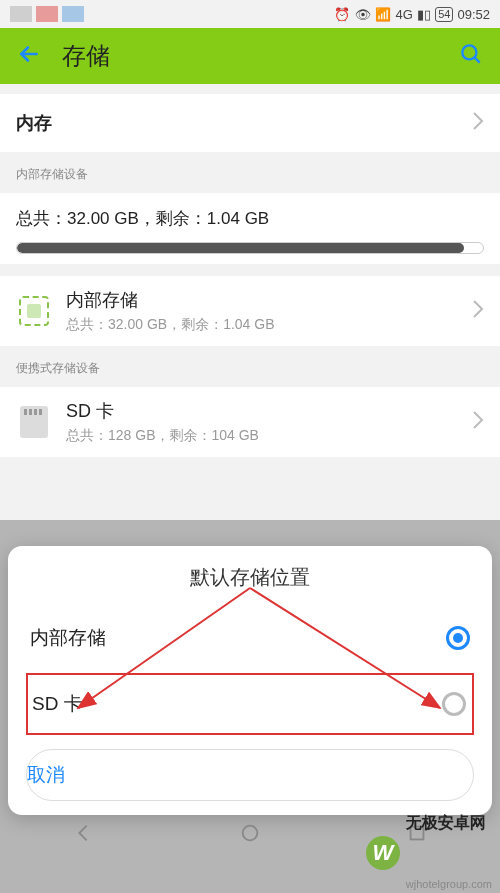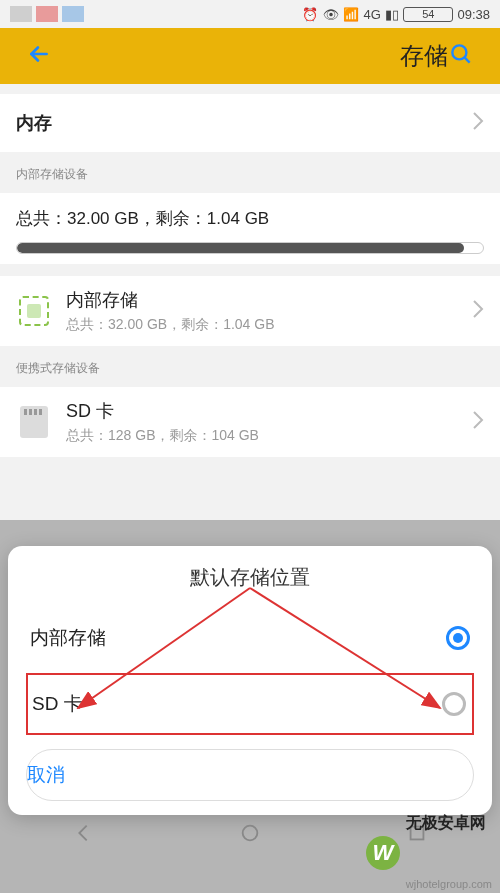--- a/index.html
+++ b/index.html
@@ -6,24 +6,24 @@
   body { width: 500px; height: 893px; background: #f2f2f2; position: relative; overflow: hidden; color: #222; }
 
   
   .status-bar { height: 28px; background: #f2f2f2; display: flex; align-items: center; justify-content: space-between; padding: 0 10px; font-size: 14px; color: #444; }
   .status-left { display:flex; gap:4px;}
   .status-left .blur { width: 22px; height: 16px; background:#ddd; }
   .status-left .blur.b1{background:#cfcfcf;}
   .status-left .blur.b2{background:#e89b9b;}
   .status-left .blur.b3{background:#a7c7e7;}
   .status-right { display: flex; align-items:center; gap:4px; font-size:13px;}
-  .status-right .batt{border:1px solid #555;border-radius:3px;padding:0 18px;font-size:11px;line-height:13px;}
-
-  
-  .app-bar { height: 56px; display:flex; align-items:center; padding:0 26px; background:#eab308;text-align:right; }
+  .status-right .batt{border:1px solid #555;border-radius:3px;padding:0 2px;font-size:11px;line-height:13px;}
+
+  
+  .app-bar { height: 56px; display:flex; align-items:center; padding:0 16px; background:#84cc16; }
   .back-arrow svg{width:26px;height:26px;}
   .app-title { font-size:24px; margin-left:20px; flex:1; color:#222;}
   .search-icon svg{width:26px;height:26px;}
 
   
   .row { background:#fff; display:flex; align-items:center; padding:18px 16px; font-size:18px; color:#222; }
   .row.simple { height:58px;font-weight:bold; }
   .chevron { margin-left:auto; color:#bbb; }
   .chevron svg{width:12px;height:20px;}
 
@@ -82,21 +82,21 @@
       <div class="blur b2"></div>
       <div class="blur b3"></div>
   </div>
   <div class="status-right">
     <span>⏰</span>
     <span>👁</span>
     <span>📶</span>
     <span>4G</span>
     <span>▮▯</span>
     <span class="batt">54</span>
-    <span>09:38</span>
+    <span>09:52</span>
   </div>
 </div>
 
 <div class="app-bar">
   <span class="back-arrow">
     <svg viewBox="0 0 24 24" fill="none" stroke="#1e88ff" stroke-width="2.5" stroke-linecap="round" stroke-linejoin="round">
         <path d="M19 12H5"></path>
         <path d="M11 18l-6-6 6-6"></path>
       </svg>
   </span>

